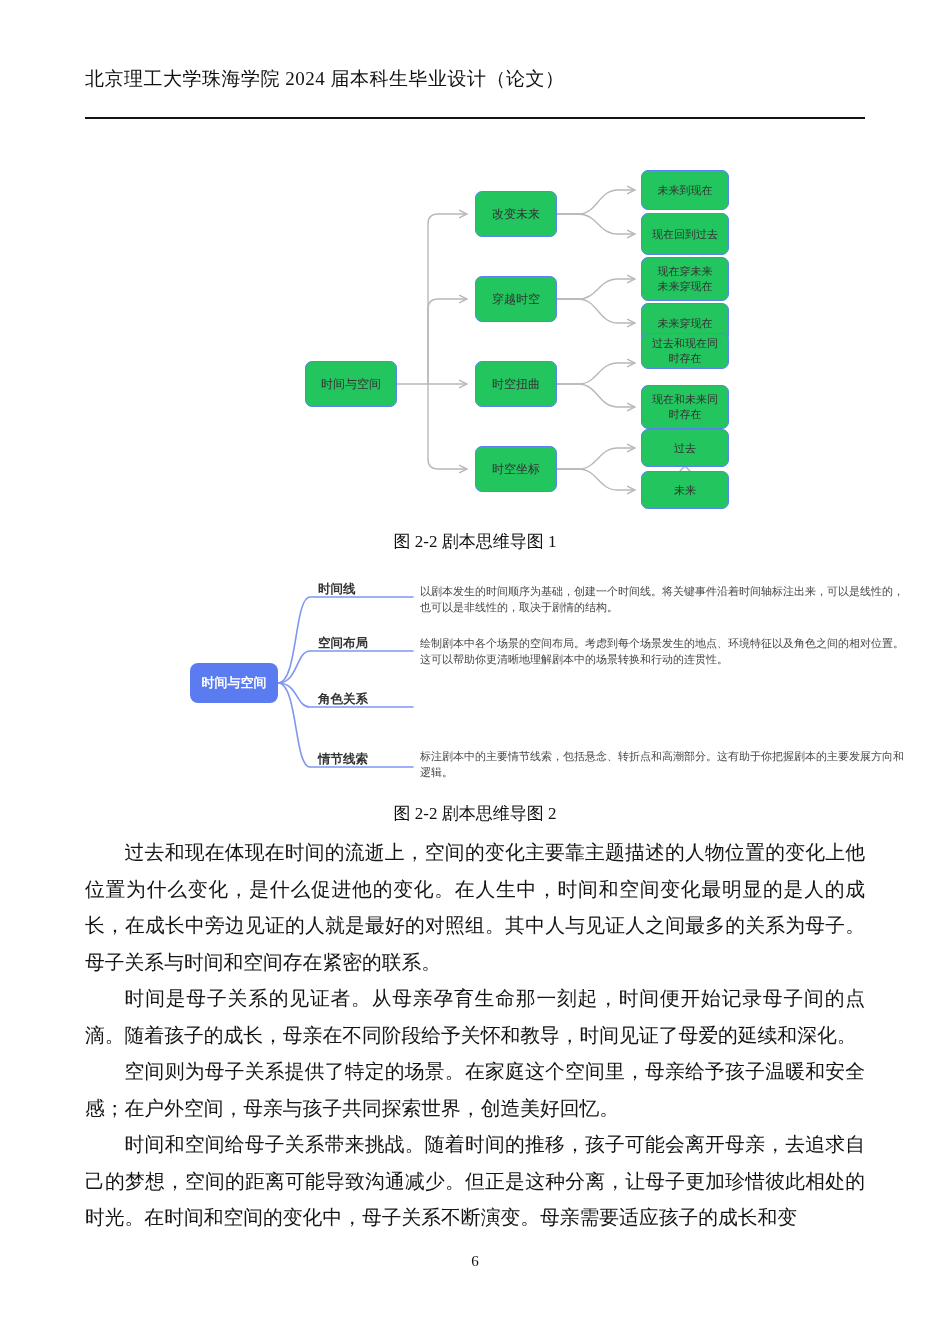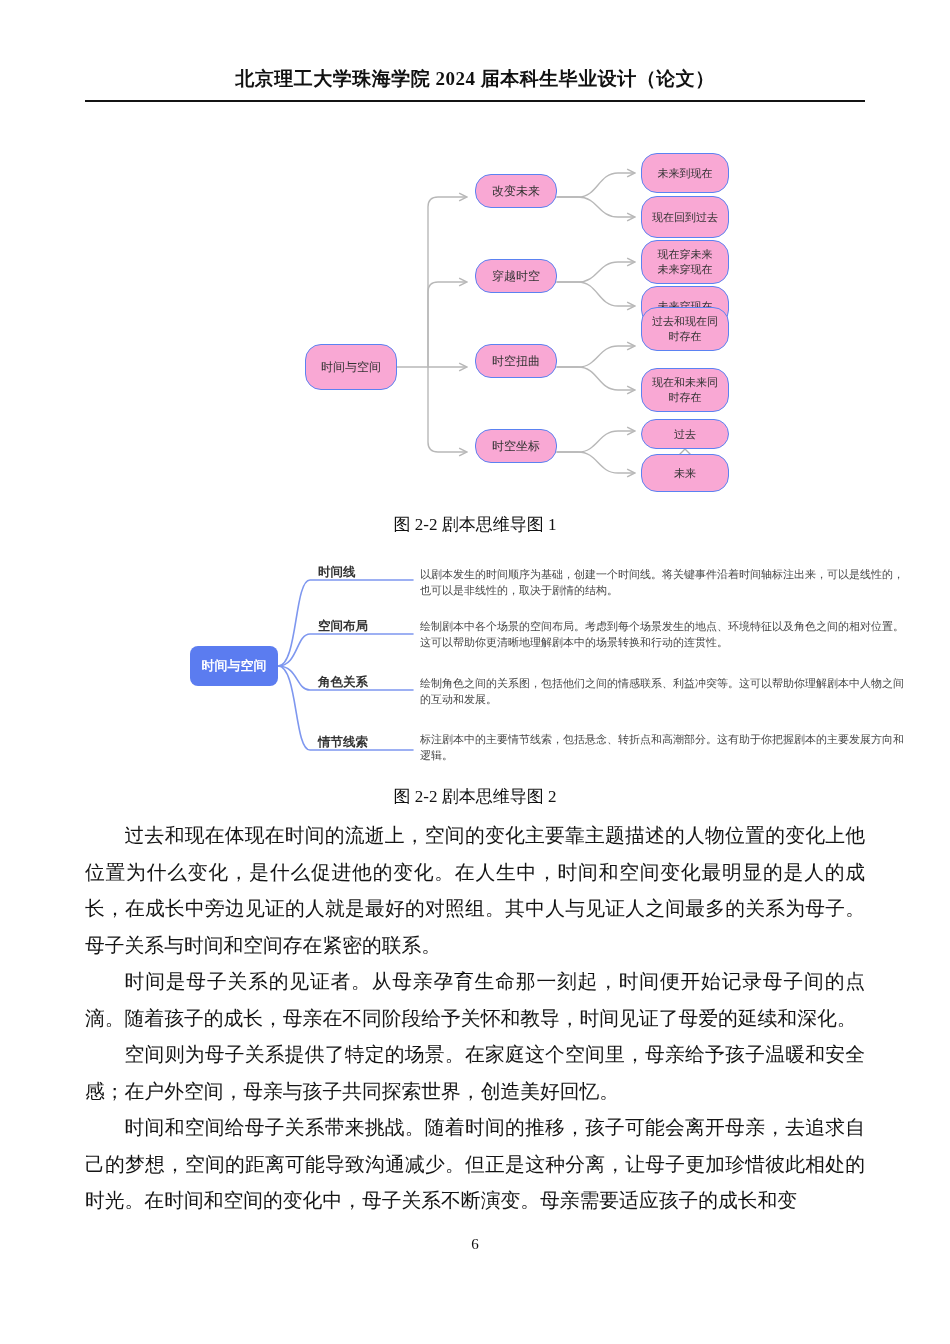--- a/index.html
+++ b/index.html
@@ -1,30 +1,30 @@
 <!DOCTYPE html>
 <html><head>
 <meta charset="utf-8">
 <style>
   html,body{margin:0;padding:0;background:#e8e8e8;}
   .page{position:relative;width:950px;height:1344px;margin:0 auto;background:#ffffff;overflow:hidden;
         font-family:"Liberation Serif","DejaVu Serif",serif;color:#111;}
   
   .header{width:780px;margin:0 auto;padding-top:66px;}
-  .header-title{text-align:center;font-size:19px;letter-spacing:.5px;padding-bottom:8px;border-bottom:2px solid #141414;font-weight:bold;}
+  .header-title{text-align:left;font-size:19px;letter-spacing:.5px;padding-bottom:25px;border-bottom:2px solid #141414;}
   
   .diagram{position:relative;width:950px;}
   .d1{height:350px;margin-top:43px;}
   .d2{height:215px;margin-top:23px;}
   .dsvg{position:absolute;left:0;top:0;pointer-events:none;}
-  .node{position:absolute;box-sizing:border-box;background:#f9a8d4;border:1.6px solid #5b82f2;border-radius:16px;
+  .node{position:absolute;box-sizing:border-box;background:#22c55e;border:1.6px solid #5b82f2;border-radius:7px;
         display:flex;align-items:center;justify-content:center;text-align:center;
         font-family:"Liberation Sans","DejaVu Sans",sans-serif;color:#333;}
   .node-root1{left:305px;top:199px;width:92px;height:46px;font-size:12px;}
-  .node-l2{left:475px;width:82px;height:34px;font-size:12px;}
+  .node-l2{left:475px;width:82px;height:46px;font-size:12px;}
   .node-leaf{left:641px;width:88px;font-size:11px;line-height:15px;padding:2px 5px;white-space:pre-line;}
   
   .node-root2{position:absolute;left:190px;top:86px;width:88px;height:40px;background:#5b7cf0;border-radius:8px;
         display:flex;align-items:center;justify-content:center;color:#fff;font-weight:bold;font-size:13px;
         font-family:"Liberation Sans","DejaVu Sans",sans-serif;}
   .branch-label{position:absolute;left:318px;font-weight:bold;font-size:12.5px;color:#333;
         font-family:"Liberation Sans","DejaVu Sans",sans-serif;white-space:nowrap;}
   .branch-desc{position:absolute;left:420px;width:484px;font-size:11px;line-height:15.5px;color:#474747;
         font-family:"Liberation Sans","DejaVu Sans",sans-serif;text-align:justify;}
   
@@ -74,23 +74,23 @@
     <div class="node node-l2" style="top:29px">改变未来</div>
     <div class="node node-l2" style="top:114px">穿越时空</div>
     <div class="node node-l2" style="top:199px">时空扭曲</div>
     <div class="node node-l2" style="top:284px">时空坐标</div>
 
     <div class="node node-leaf" style="top:8px;height:40px">未来到现在</div>
     <div class="node node-leaf" style="top:51px;height:42px">现在回到过去</div>
     <div class="node node-leaf" style="top:95px;height:44px">现在穿未来
 未来穿现在</div>
     <div class="node node-leaf" style="top:141px;height:40px">未来穿现在</div>
-    <div class="node node-leaf" style="top:162px;height:44px">过去和现在同时存在</div>
+    <div class="node node-leaf" style="top:171px;height:36px">过去和现在同时存在</div>
     <div class="node node-leaf" style="top:223px;height:44px">现在和未来同时存在</div>
-    <div class="node node-leaf" style="top:274px;height:30px">过去</div>
+    <div class="node node-leaf" style="top:267px;height:38px">过去</div>
     <div class="node node-leaf" style="top:309px;height:38px">未来</div>
   </div>
 
   <div class="caption cap1">图 2-2 剧本思维导图 1</div>
 
   <div class="diagram d2">
     <svg class="dsvg" width="950" height="215">
       <g fill="none" stroke="#7e97ef" stroke-width="1.6" stroke-linecap="round">
         <path d="M278,106 C298,106 294,20 310,20 H413"></path>
         <path d="M278,106 C298,106 296,74 310,74 H413"></path>
@@ -101,21 +101,20 @@
 
     <div class="node-root2">时间与空间</div>
 
     <div class="branch-label" style="top:4px">时间线</div>
     <div class="branch-label" style="top:58px">空间布局</div>
     <div class="branch-label" style="top:114px">角色关系</div>
     <div class="branch-label" style="top:174px">情节线索</div>
 
     <div class="branch-desc" style="top:7px">以剧本发生的时间顺序为基础，创建一个时间线。将关键事件沿着时间轴标注出来，可以是线性的，也可以是非线性的，取决于剧情的结构。</div>
     <div class="branch-desc" style="top:59px">绘制剧本中各个场景的空间布局。考虑到每个场景发生的地点、环境特征以及角色之间的相对位置。这可以帮助你更清晰地理解剧本中的场景转换和行动的连贯性。</div>
-    <div class="branch-desc" style="top:116px">绘制角色之间的关系图，包括他们之间的情感联系、利益冲突等。这可以帮助你理解剧本中人物之间的互动和发展。</div>
     <div class="branch-desc" style="top:172px">标注剧本中的主要情节线索，包括悬念、转折点和高潮部分。这有助于你把握剧本的主要发展方向和逻辑。</div>
   </div>
 
   <div class="caption cap2">图 2-2 剧本思维导图 2</div>
 
   <div class="body-text">
     <p>过去和现在体现在时间的流逝上，空间的变化主要靠主题描述的人物位置的变化上他位置为什么变化，是什么促进他的变化。在人生中，时间和空间变化最明显的是人的成长，在成长中旁边见证的人就是最好的对照组。其中人与见证人之间最多的关系为母子。母子关系与时间和空间存在紧密的联系。</p>
     <p>时间是母子关系的见证者。从母亲孕育生命那一刻起，时间便开始记录母子间的点滴。随着孩子的成长，母亲在不同阶段给予关怀和教导，时间见证了母爱的延续和深化。</p>
     <p>空间则为母子关系提供了特定的场景。在家庭这个空间里，母亲给予孩子温暖和安全感；在户外空间，母亲与孩子共同探索世界，创造美好回忆。</p>
     <p>时间和空间给母子关系带来挑战。随着时间的推移，孩子可能会离开母亲，去追求自己的梦想，空间的距离可能导致沟通减少。但正是这种分离，让母子更加珍惜彼此相处的时光。在时间和空间的变化中，母子关系不断演变。母亲需要适应孩子的成长和变</p>

